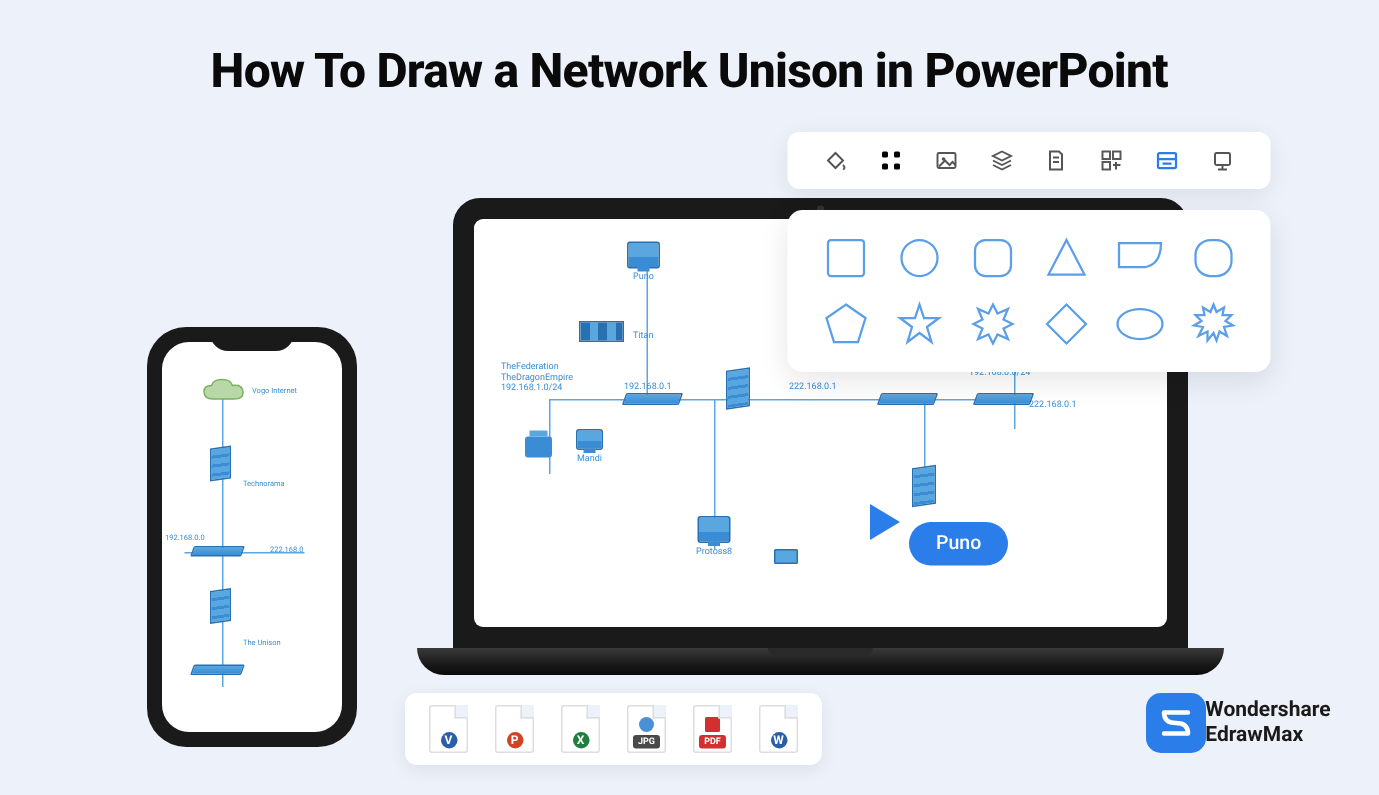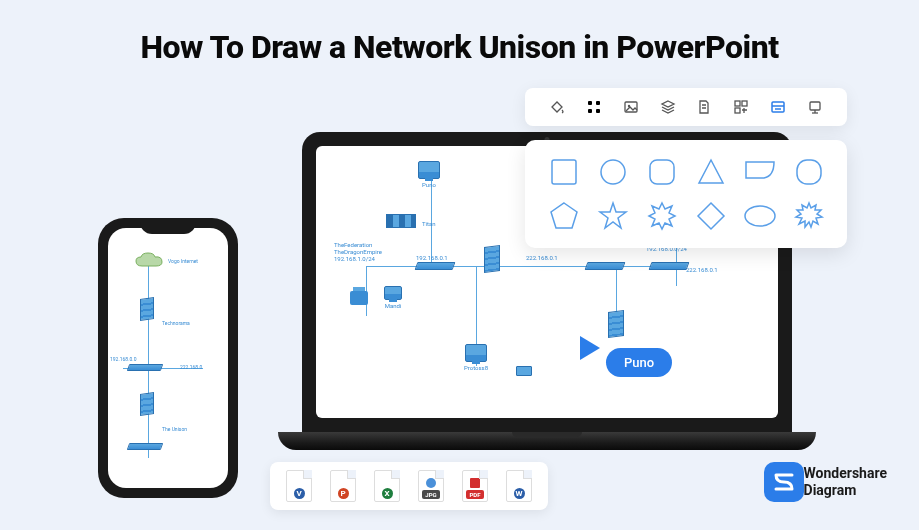--- a/index.html
+++ b/index.html
@@ -606,15 +606,15 @@
 </div>
 
 <div class="brand">
   <div class="brand-logo">
     <svg width="24" height="24" viewBox="0 0 24 24">
       <path d="M4 5 L20 5 M4 5 Q4 12 12 12 Q20 12 20 19 M4 19 L20 19" stroke="#fff" stroke-width="3" fill="none" stroke-linecap="round"></path>
     </svg>
   </div>
   <div class="brand-text">
     <span>Wondershare</span>
-    <span>Diagram</span>
+    <span>EdrawMax</span>
   </div>
 </div>
 
 </body></html>

